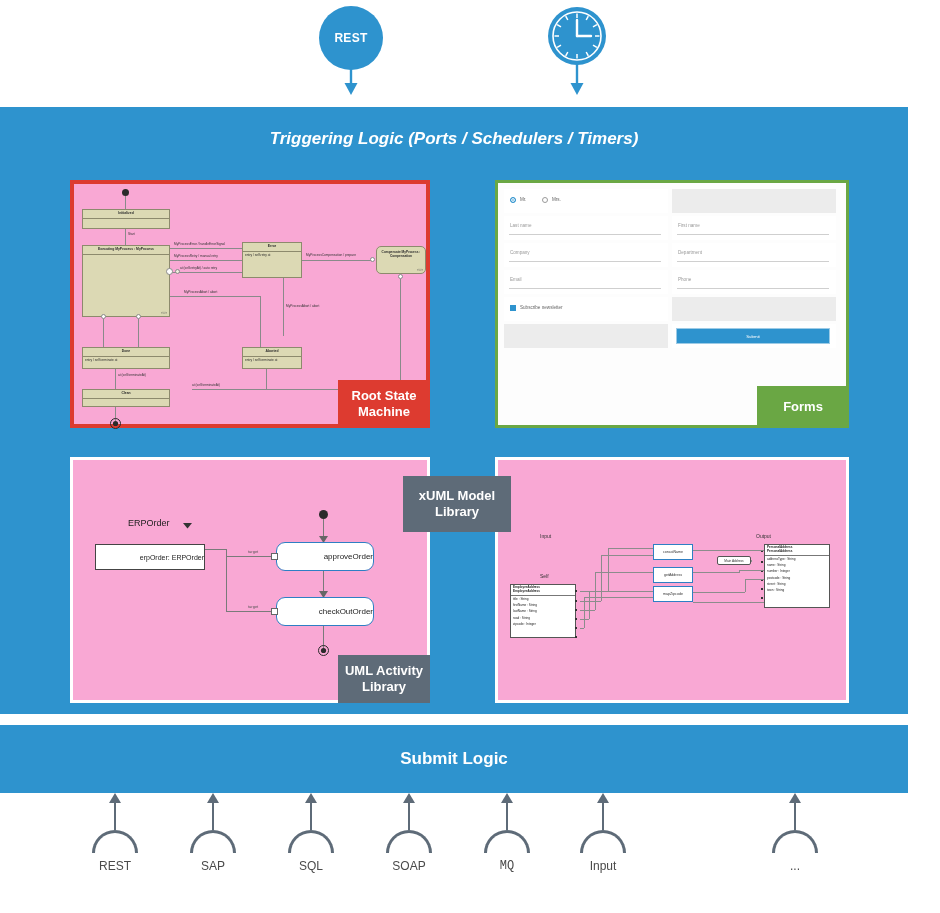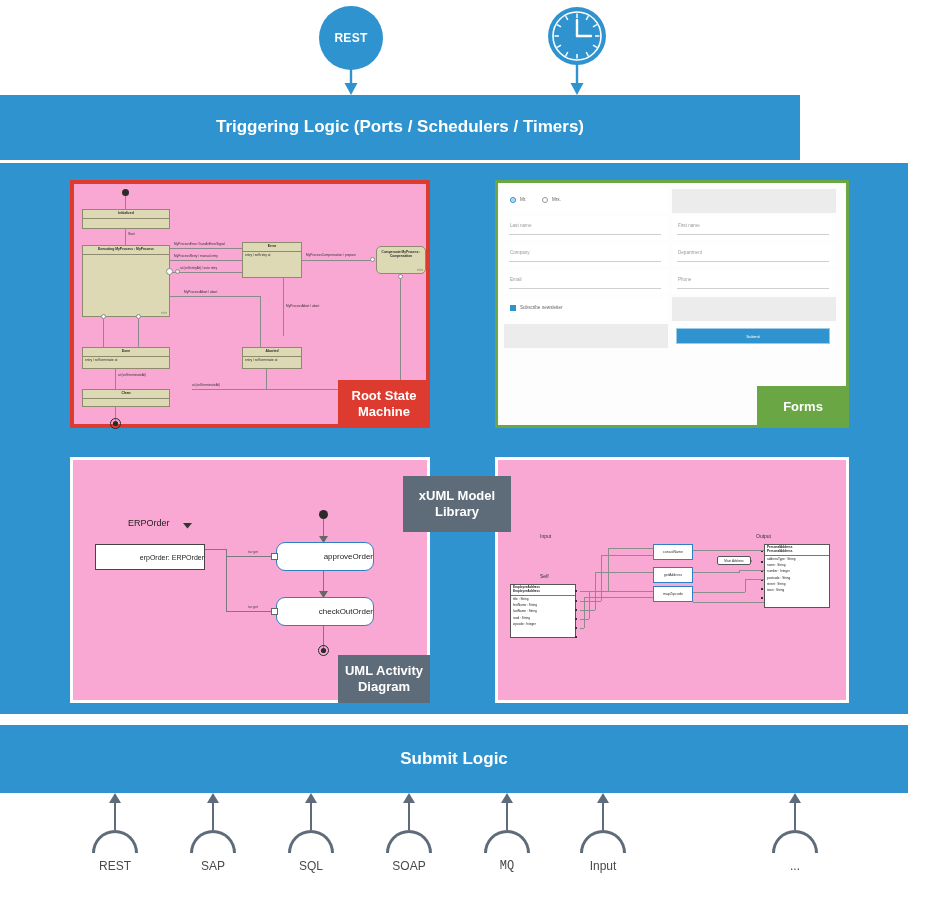--- a/index.html
+++ b/index.html
@@ -10,21 +10,21 @@
   #triggers{position:absolute;left:0;top:0;width:940px;height:95px;}
   .trig{position:absolute;}
   .rest-bubble{width:64px;height:64px;border-radius:50%;background:#2e93ce;
      display:flex;align-items:center;justify-content:center;}
   .rest-bubble span{color:#fff;font-size:12px;font-weight:bold;letter-spacing:.3px;}
   .arrow-down{position:absolute;width:16px;height:34px;}
   .clock-wrap{width:62px;height:62px;}
 
   
   .band{position:absolute;background:#2e93ce;}
-  #band-trigger{left:0;top:95px;width:800px;height:65px;}
+  #band-trigger{left:0;top:107px;width:908px;height:65px;font-style:italic;}
   #band-body{left:0;top:163px;width:908px;height:551px;}
   #band-adapter{left:0;top:725px;width:908px;height:68px;}
   .band-title{position:absolute;width:100%;text-align:center;color:#fff;
      font-size:17px;font-weight:bold;}
 
   
   .panel{position:absolute;background:#f9a8d4;box-sizing:border-box;}
   #panel-rsm {left:70px; top:180px; width:360px;height:248px;border:4px solid #dd3b30;}
   #panel-forms{left:495px;top:180px;width:354px;height:248px;border:3px solid #6aa744;background:#f4f4f4;}
   #panel-uml {left:70px; top:457px; width:360px;height:246px;border:3px solid #ffffff;}
@@ -335,21 +335,21 @@
 
   <div class="ua-line" style="left:132px;top:89px;width:22px;height:1.2px;"></div>
   <div class="ua-line" style="left:153px;top:89px;width:1.2px;height:63px;"></div>
   <div class="ua-line" style="left:153px;top:96px;width:46px;height:1.2px;"></div>
   <div class="ua-line" style="left:153px;top:151px;width:46px;height:1.2px;"></div>
   <div class="ua-lbl" style="left:175px;top:89px;">target</div>
   <div class="ua-lbl" style="left:175px;top:144px;">target</div>
   <div style="position:absolute;left:198px;top:93px;width:5px;height:5px;border:1px solid #666;background:#fff;"></div>
   <div style="position:absolute;left:198px;top:148px;width:5px;height:5px;border:1px solid #666;background:#fff;"></div>
 
-  <div class="badge" id="badge-uml">UML Activity Diagram</div>
+  <div class="badge" id="badge-uml">UML Activity Library</div>
 </div>
 
 <div class="panel" id="panel-map">
 
   <div class="dm-cap" style="left:42px;top:73px;">Input</div>
   <div class="dm-cap" style="left:42px;top:113px;">Self</div>
   <div class="dm-cap" style="left:258px;top:73px;">Output</div>
 
   <div class="dm-box" style="left:12px;top:124px;width:66px;height:54px;">
     <div class="dm-hdr" style="border-bottom:1px solid #777;white-space:pre-line;">EmployeeAddress

